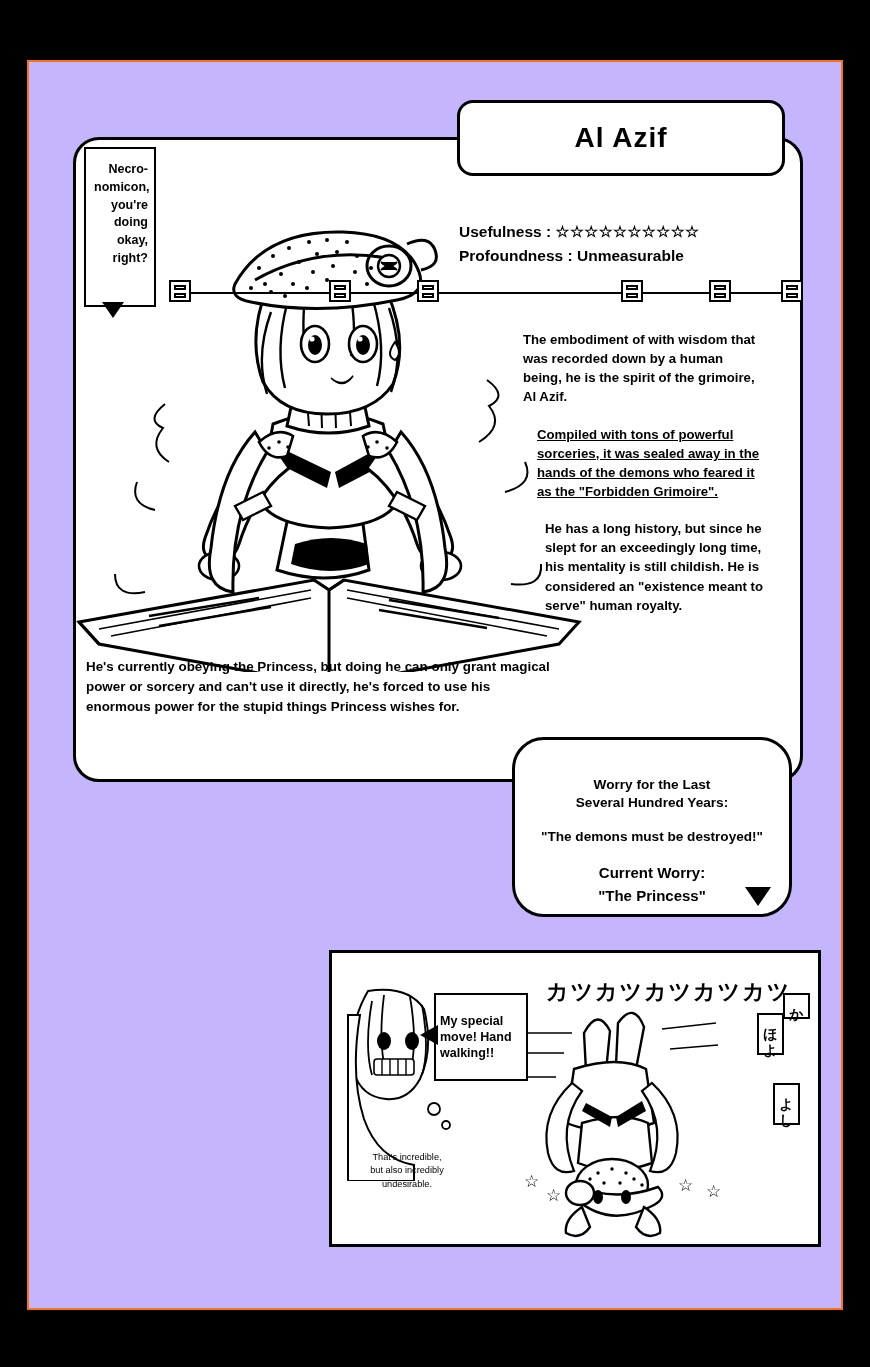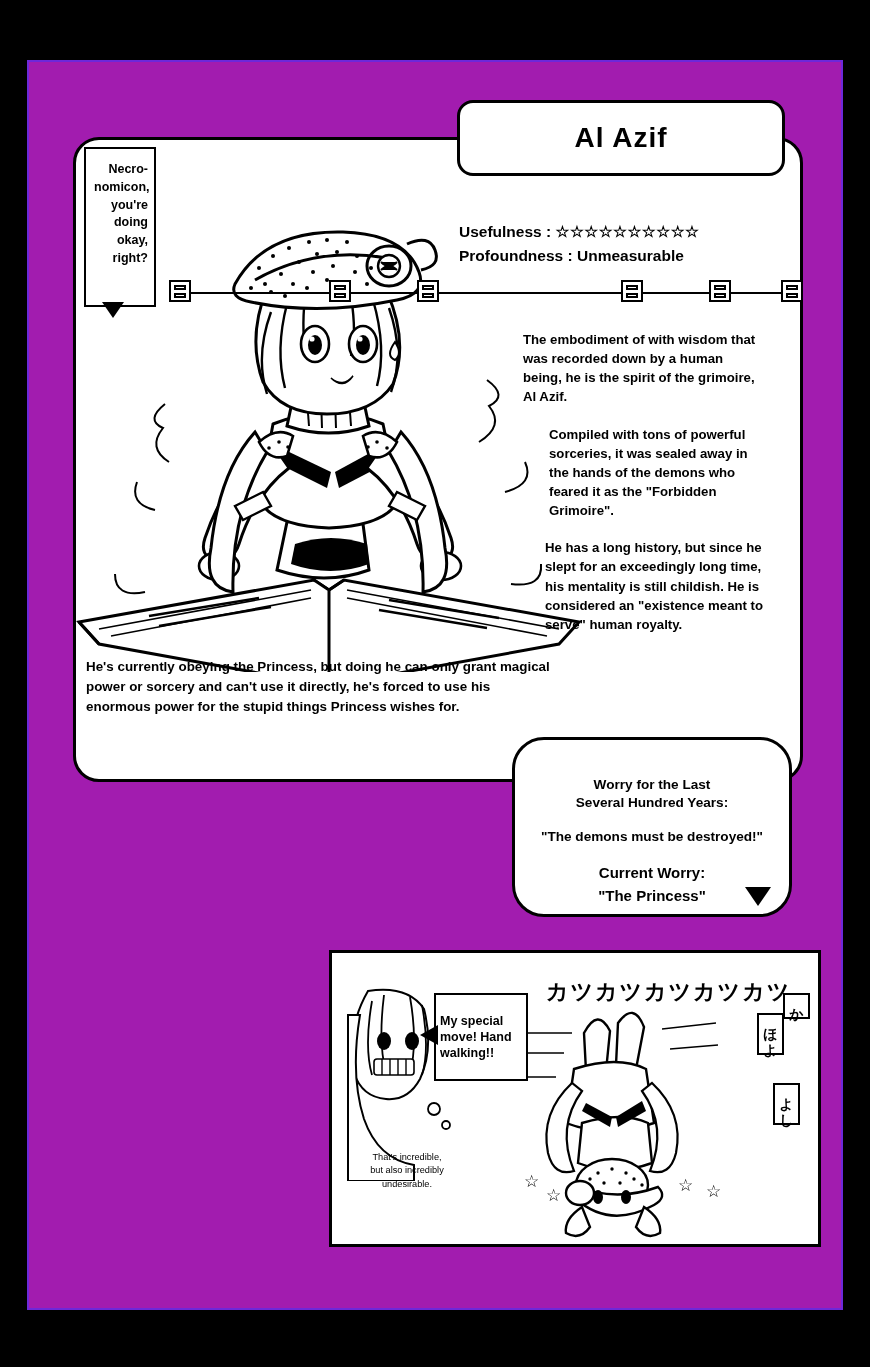--- a/index.html
+++ b/index.html
@@ -12,22 +12,22 @@
     height: 1367px;
     font-family: "Liberation Sans", sans-serif;
     overflow: hidden;
   }
   .page {
     position: absolute;
     left: 27px;
     top: 60px;
     width: 816px;
     height: 1250px;
-    background: #a21caf;
-    border: 2px solid #6d28d9;
+    background: #c4b5fd;
+    border: 2px solid #f97316;
     box-sizing: border-box;
   }
 
   
   .profile-card {
     position: absolute;
     left: 44px;
     top: 75px;
     width: 730px;
     height: 645px;
@@ -160,21 +160,21 @@
     top: 268px;
     width: 242px;
     z-index: 5;
   }
   .desc-col p {
     margin: 0 0 18px 0;
     font-size: 13.2px;
     font-weight: bold;
     line-height: 1.45;
   }
-  .desc-col p.indent2 { margin-left: 26px; }
+  .desc-col p.indent2 { margin-left: 14px; text-decoration: underline; }
   .desc-col p.indent3 { margin-left: 22px; }
 
   
   .card-caption {
     position: absolute;
     left: 57px;
     top: 595px;
     width: 470px;
     font-size: 13.4px;
     font-weight: bold;

